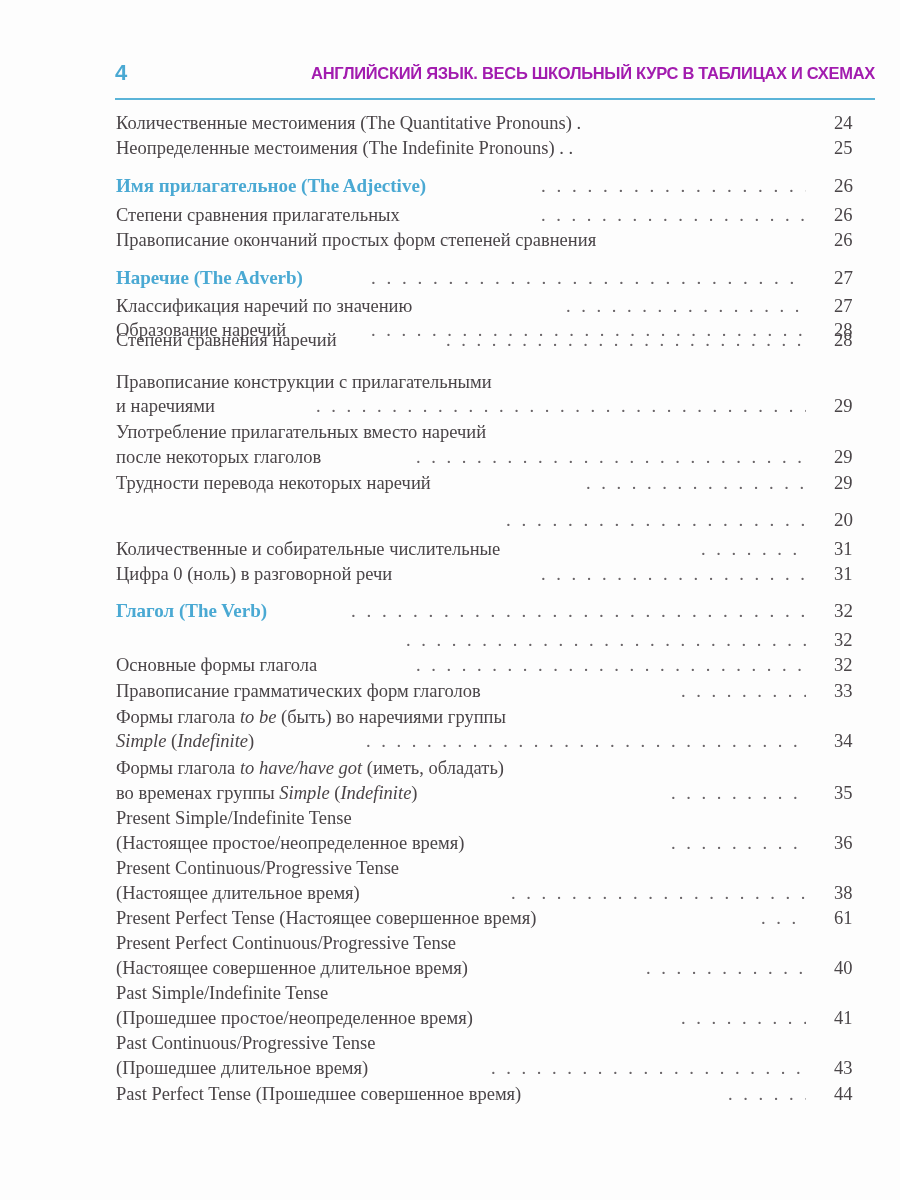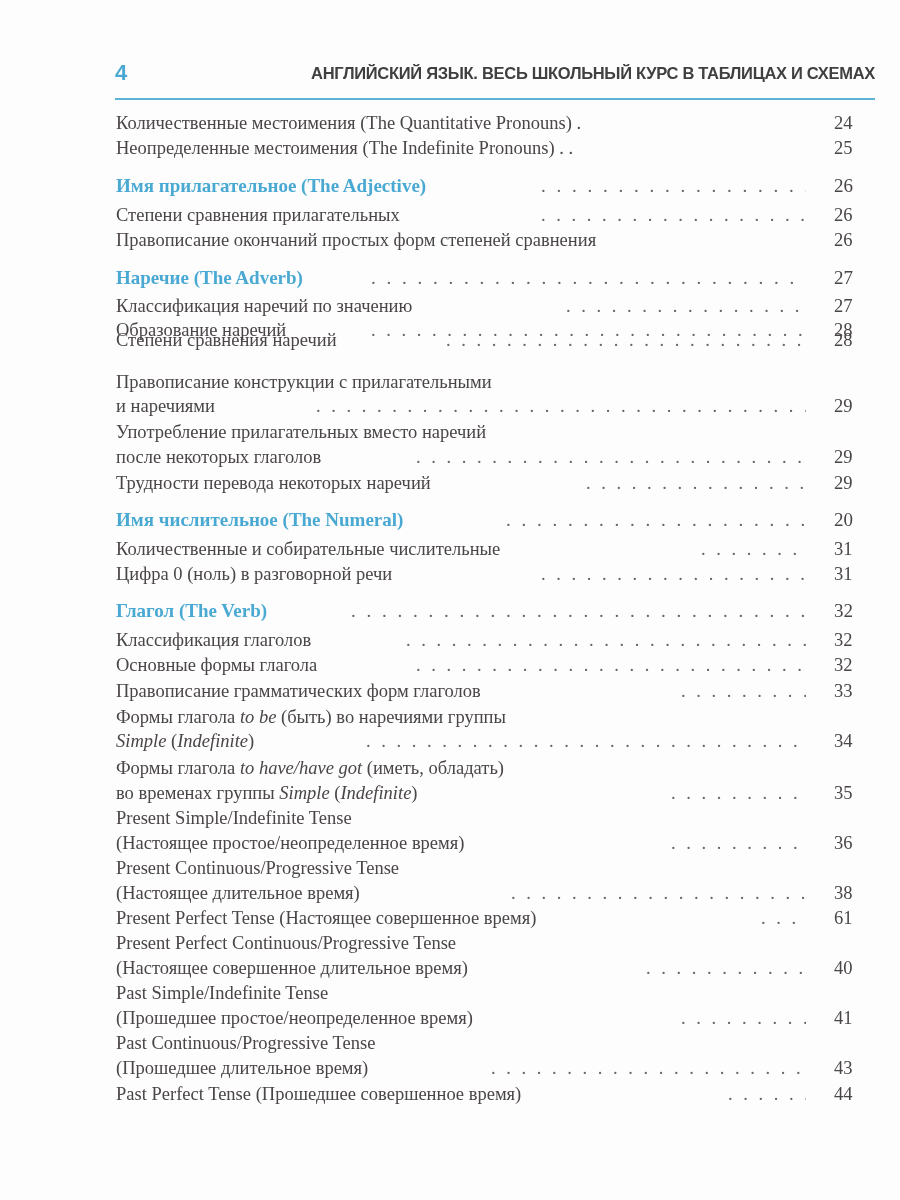--- a/index.html
+++ b/index.html
@@ -10,21 +10,21 @@
   .header {
     position:absolute; left:115px; top:58px; width:760px; height:40px;
     border-bottom:2px solid #5bb4d8;
   }
   .header .pnum {
     position:absolute; left:0; top:2px; font-family:"Liberation Sans","DejaVu Sans",sans-serif;
     font-weight:bold; font-size:22px; color:#4aa9d3;
   }
   .header .title {
     position:absolute; right:0; top:6px; font-family:"Liberation Sans","DejaVu Sans",sans-serif;
-    font-weight:bold; font-size:16.5px; color:#404040; letter-spacing:-0.3px; white-space:nowrap;
+    font-weight:bold; font-size:16.5px; color:#a21caf; letter-spacing:-0.3px; white-space:nowrap;
   }
   .line {
     position:absolute; left:116px; width:758px; height:24px; font-size:18.5px; line-height:24px;
     white-space:nowrap;
   }
   .line .txt { position:absolute; left:0; top:0; }
   .line .dots {
     position:absolute; top:0; overflow:hidden; color:#6a6568; letter-spacing:3px;
   }
   .line .pg { position:absolute; right:0; top:0; width:40px; }
@@ -102,42 +102,40 @@
   <span class="dots" style="left:300px;width:390px">. . . . . . . . . . . . . . . . . . . . . . . . . . . . . . . . . . . .</span>
   <span class="pg">29</span>
 </div>
 <div class="line" style="top:471px">
   <span class="txt">Трудности перевода некоторых наречий</span>
   <span class="dots" style="left:470px;width:220px">. . . . . . . . . . . . . . . . . . . .</span>
   <span class="pg">29</span>
 </div>
 
 <div class="line section" style="top:508px">
-  <span class="txt">Имя числительное (The Numeral)</span>
   <span class="dots" style="left:390px;width:300px">. . . . . . . . . . . . . . . . . . . . . . . . . . .</span>
   <span class="pg">20</span>
 </div>
 <div class="line" style="top:537px">
   <span class="txt">Количественные и собирательные числительные</span>
   <span class="dots" style="left:585px;width:105px">. . . . . . . . .</span>
   <span class="pg">31</span>
 </div>
 <div class="line" style="top:562px">
   <span class="txt">Цифра 0 (ноль) в разговорной речи</span>
   <span class="dots" style="left:425px;width:265px">. . . . . . . . . . . . . . . . . . . . . . . . .</span>
   <span class="pg">31</span>
 </div>
 
 <div class="line section" style="top:599px">
   <span class="txt">Глагол (The Verb)</span>
   <span class="dots" style="left:235px;width:455px">. . . . . . . . . . . . . . . . . . . . . . . . . . . . . . . . . . . . . . . . . .</span>
   <span class="pg">32</span>
 </div>
 <div class="line" style="top:628px">
-  <span class="txt">Классификация глаголов</span>
   <span class="dots" style="left:290px;width:400px">. . . . . . . . . . . . . . . . . . . . . . . . . . . . . . . . . . . . .</span>
   <span class="pg">32</span>
 </div>
 <div class="line" style="top:653px">
   <span class="txt">Основные формы глагола</span>
   <span class="dots" style="left:300px;width:390px">. . . . . . . . . . . . . . . . . . . . . . . . . . . . . . . . . . . .</span>
   <span class="pg">32</span>
 </div>
 <div class="line" style="top:679px">
   <span class="txt">Правописание грамматических форм глаголов</span>

